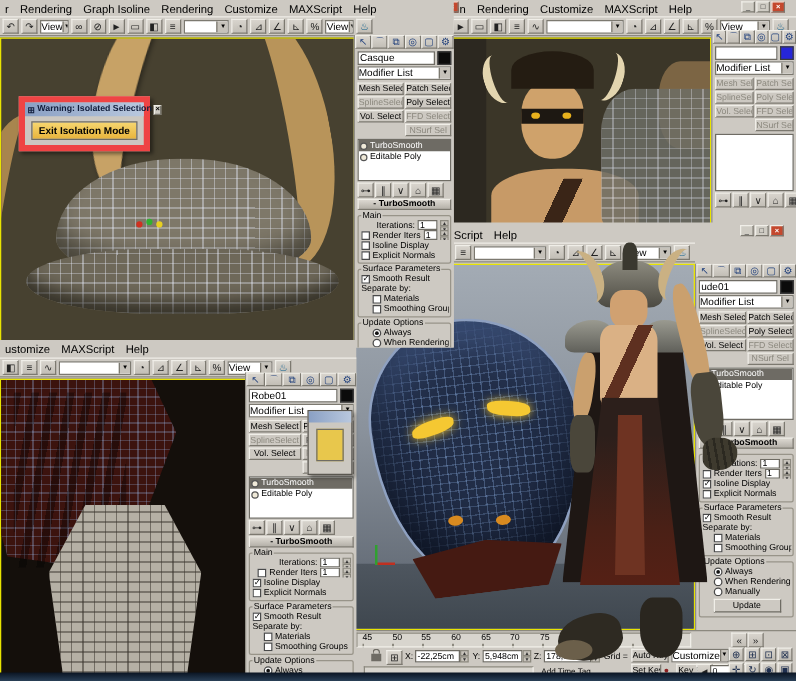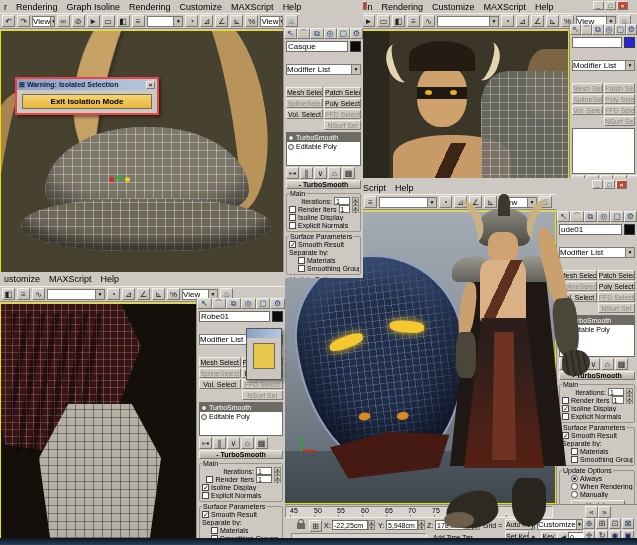--- a/index.html
+++ b/index.html
@@ -13,21 +13,21 @@
 .ic{min-width:13px;height:12px;font-size:8px;line-height:11px;text-align:center;color:#222;border:1px solid;border-color:#f0eee8 #7c7970 #7c7970 #f0eee8;background:linear-gradient(#d8d4cd,#c2beb6);overflow:hidden;flex:0 0 auto}
 .combo{height:11px;background:#fff;border:1px solid #7c7970;display:flex;align-items:center;font-size:8px;padding-left:0;overflow:hidden}
 .combo .ca{margin-left:auto;width:9px;height:100%;background:#c6c2ba;border-left:1px solid #7c7970;font-size:5px;line-height:9px;text-align:center}
 .vp{position:absolute;border:1px solid #e8e400;overflow:hidden}
 .cp{position:absolute;background:#cdc9c2;font-size:8px;overflow:hidden;border-left:1px solid #928f86}
 .tabs{display:flex;height:11px}
 .tab{flex:1;font-size:8px;line-height:10px;text-align:center;border:1px solid;border-color:#f0eee8 #7c7970 #7c7970 #f0eee8;color:#21407c;background:linear-gradient(#d8d4cd,#c2beb6);overflow:hidden}
 .nrow{display:flex;gap:2px;margin:2px 2px 1px;height:11px}
 .field{flex:1;background:#fff;border:1px solid #6f6c64;font-size:8px;line-height:9px;padding:0 1px;overflow:hidden;white-space:nowrap}
 .sw{width:11px;height:11px;border:1px solid #3a3a3a;flex:0 0 auto}
-.mlist{margin:12px 2px}
+.mlist{margin:1px 2px}
 .sbg{display:grid;grid-template-columns:1fr 1fr;gap:1px;margin:2px}
 .sb{height:10px;font-size:7px;line-height:9px;text-align:center;background:#cdc9c2;border:1px solid;border-color:#f0eee8 #7c7970 #7c7970 #f0eee8;overflow:hidden;white-space:nowrap}
 .sb.dis{color:#8b887e}
 .ph{border:none;background:none}
 .stk{margin:1px 2px;background:#fff;border:1px solid #6f6c64;overflow:hidden}
 .srow{display:flex;align-items:center;gap:2px;height:9px;font-size:7px;padding:0 1px;white-space:nowrap}
 .srow.cur{background:#6e6b64;color:#fff}
 .bulb{width:6px;height:6px;border-radius:50%;background:#efe9d8;border:1px solid #555;flex:0 0 auto}
 .stb{display:flex;gap:1px;margin:1px 2px;height:11px}
 .roh{margin:2px 2px 1px;height:9px;font-size:7px;font-weight:bold;line-height:8px;text-align:center;background:linear-gradient(#dcd8d1,#b4b0a8);border:1px solid;border-color:#f0eee8 #7c7970 #7c7970 #f0eee8;overflow:hidden}
@@ -45,21 +45,21 @@
 .spin i{flex:1;font-style:normal;font-size:4px;line-height:3px;text-align:center;background:#c6c2ba;border:1px solid #8c897f;color:#333}
 .ubtn{margin:2px auto 1px;width:54px;height:11px;font-size:7px;line-height:10px;text-align:center;background:#cdc9c2;border:1px solid;border-color:#f0eee8 #6f6c64 #6f6c64 #f0eee8}
 .wbtns{position:absolute;display:flex;gap:1px;z-index:40}
 .wb{width:11px;height:9px;font-size:6px;line-height:8px;text-align:center;background:#cfccc4;border:1px solid;border-color:#f0eee8 #7c7970 #7c7970 #f0eee8;color:#222}
 .wb.cl{background:#c4482e;color:#fff;font-weight:bold}
 .sunken{background:#d8d5ce;border:1px solid;border-color:#8c897f #f0eee8 #f0eee8 #8c897f}
 .lbl7{font-size:7px;line-height:8px;white-space:nowrap}
 .lock{width:8px;height:6px;background:#6e6b64;position:relative}
 .lock::before{content:"";position:absolute;top:-4px;left:1px;width:4px;height:3px;border:1px solid #6e6b64;border-bottom:none;border-radius:3px 3px 0 0}
 
-#wdlg{position:absolute;left:14px;top:46px;width:144px;background:#ccc8c1;border:2px solid #ef4444;box-shadow:2px 2px 3px rgba(0,0,0,.45);z-index:30}
+#wdlg{position:absolute;left:14px;top:46px;width:105px;background:#ccc8c1;border:5px solid #ef4444;box-shadow:2px 2px 3px rgba(0,0,0,.45);z-index:30}
 #wdlg .dtit{height:11px;background:linear-gradient(90deg,#8aa0c4,#b9c8de);display:flex;align-items:center;gap:2px;padding:0 2px;font-size:7px;font-weight:bold;color:#101c3a;white-space:nowrap}
 #wdlg .dx{margin-left:auto;width:9px;height:8px;background:#cfccc4;border:1px solid;border-color:#f0eee8 #7c7970 #7c7970 #f0eee8;font-size:6px;line-height:7px;text-align:center;color:#000}
 #wdlg .dbody{padding:4px 5px}
 #exitiso{height:15px;background:linear-gradient(#f6d670,#e8b43c);border:1px solid #6f6c64;font-size:8px;line-height:14px;text-align:center;font-weight:bold}
 
 .horn{position:absolute;border-radius:50%}
 .wire{background-image:repeating-linear-gradient(90deg,rgba(235,240,255,.40) 0 1px,transparent 1px 9px),repeating-linear-gradient(0deg,rgba(235,240,255,.34) 0 1px,transparent 1px 8px)}
 .wireb{background-image:repeating-linear-gradient(90deg,rgba(160,200,255,.28) 0 1px,transparent 1px 7px),repeating-linear-gradient(0deg,rgba(160,200,255,.24) 0 1px,transparent 1px 7px)}
 .navic{position:absolute;width:12px;height:11px;font-size:8px;line-height:10px;text-align:center;border:1px solid;border-color:#f0eee8 #7c7970 #7c7970 #f0eee8;background:linear-gradient(#d8d4cd,#bfbbb3);color:#203050}
 </style>

